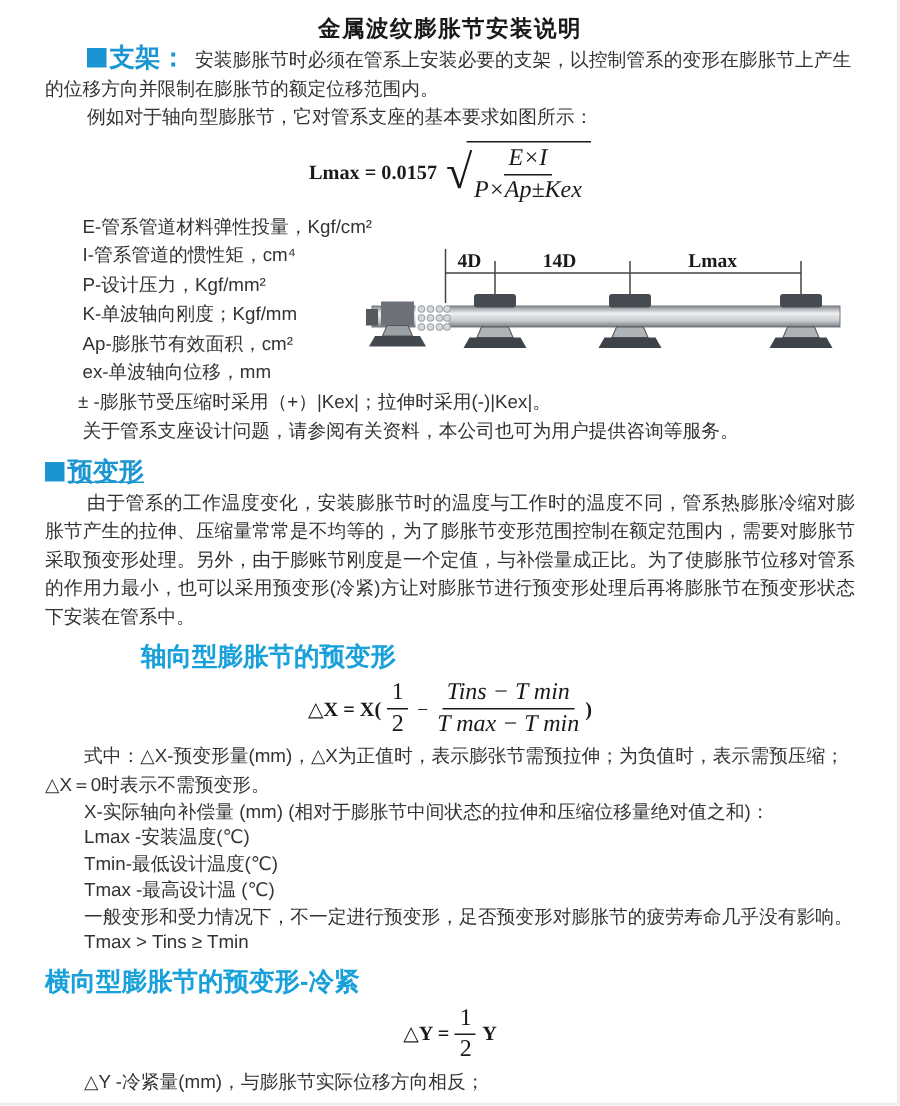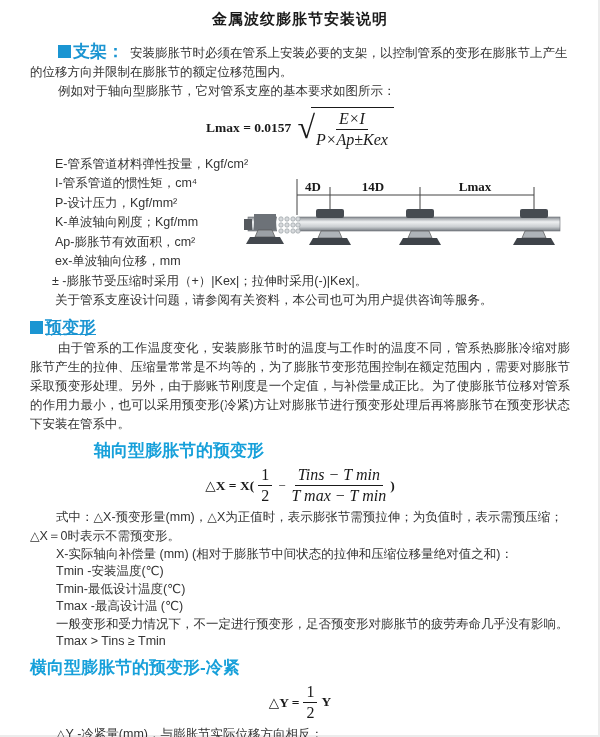--- a/index.html
+++ b/index.html
@@ -9,21 +9,21 @@
     color:#333;font-size:12.5px;
     box-shadow:inset -2px -2px 0 #ececec;
   }
   .page{width:600px;height:737px;position:relative;}
   .content{padding:0 30px;}
   h1.title{
     margin:0;padding-top:10px;text-align:center;
     font-size:15px;font-weight:bold;color:#1a1a1a;letter-spacing:1px;
   }
   p{margin:0;line-height:19px;}
-  .lead{margin-top:13px;text-indent:28px;}
+  .lead{text-indent:28px;}
   .marker{
     display:inline-block;width:13px;height:13px;background:#1b95d2;
     margin-right:2px;vertical-align:-1px;
   }
   .sec-head{color:#1b95d2;font-size:17px;font-weight:bold;margin-right:6px;}
   .indent{text-indent:28px;}
   .just{text-align:justify;}
   
   .formula-row{
     display:flex;align-items:center;justify-content:center;
@@ -174,21 +174,21 @@
         <span class="num">Tins − T min</span>
         <span class="den">T max − T min</span>
       </span>
       <span class="f-bold">)</span>
     </div>
 
     <p class="explain">式中：△X-预变形量(mm)，△X为正值时，表示膨张节需预拉伸；为负值时，表示需预压缩；△X＝0时表示不需预变形。</p>
 
     <div class="items">
       <div class="item">X-实际轴向补偿量 (mm) (相对于膨胀节中间状态的拉伸和压缩位移量绝对值之和)：</div>
-      <div class="item">Tmin -安装温度(℃)</div>
+      <div class="item">Lmax -安装温度(℃)</div>
       <div class="item">Tmin-最低设计温度(℃)</div>
       <div class="item">Tmax -最高设计温 (℃)</div>
       <div class="item">一般变形和受力情况下，不一定进行预变形，足否预变形对膨胀节的疲劳寿命几乎没有影响。</div>
       <div class="item">Tmax &gt; Tins ≥ Tmin</div>
     </div>
 
     <h3 class="h-blue h-lateral">横向型膨胀节的预变形-冷紧</h3>
 
     <div class="formula-row f3">
       <span class="f-bold">△Y =</span>

